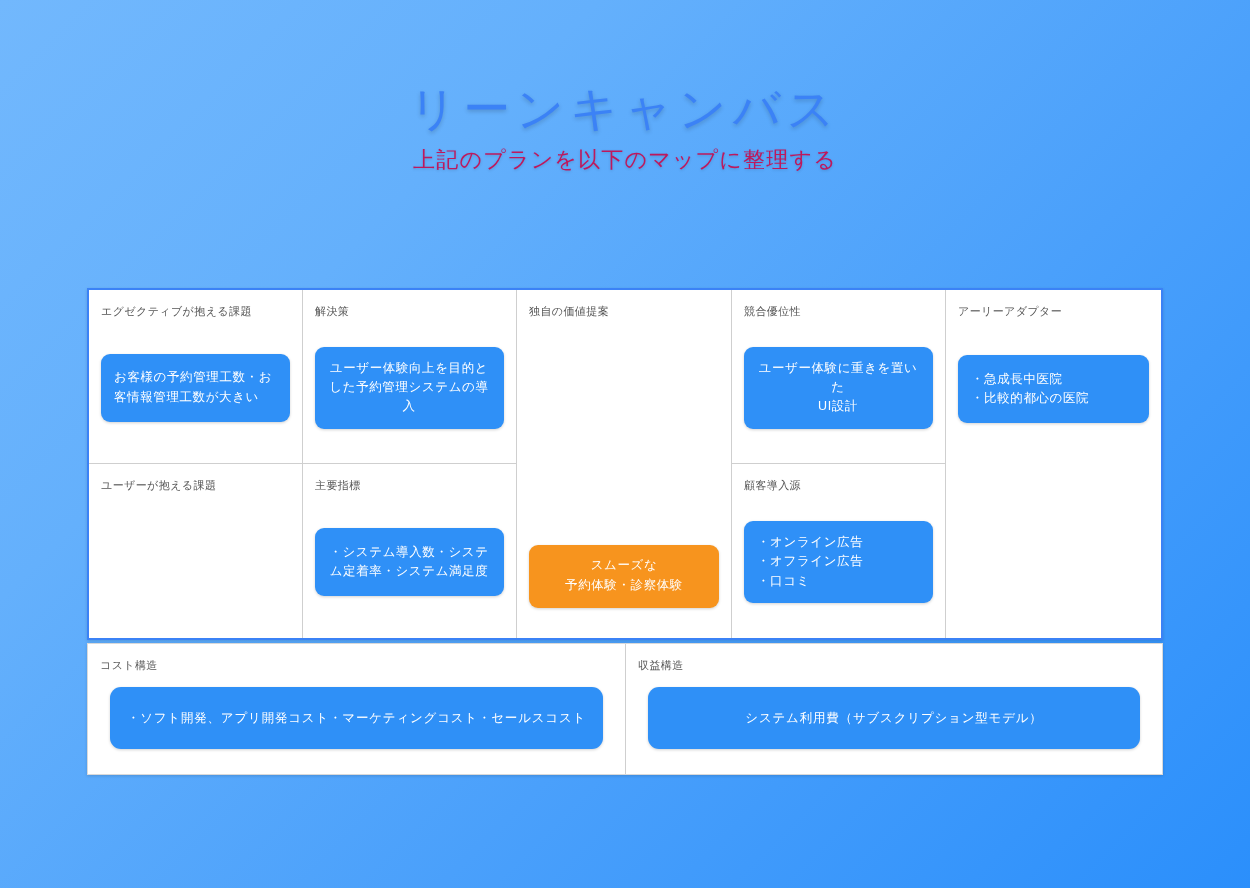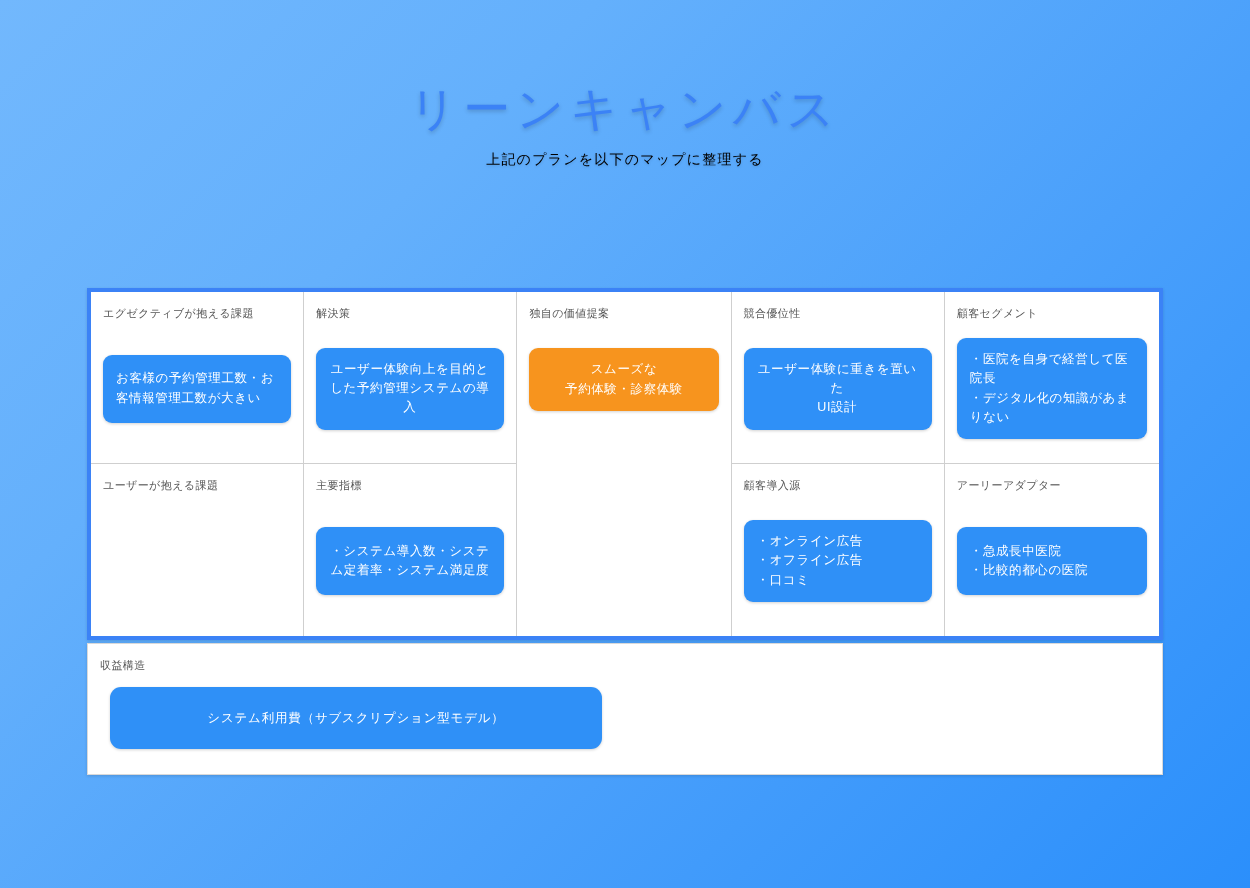--- a/index.html
+++ b/index.html
@@ -26,43 +26,43 @@
   .title {
     font-size: 47px;
     font-weight: 400;
     color: #3b82f6;
     letter-spacing: 6px;
     line-height: 1.15;
     text-shadow: 0 2px 4px rgba(0,0,0,0.18);
   }
 
   .subtitle {
-    margin-top: 15px;
-    font-size: 14px;
+    margin-top: 9px;
+    font-size: 22px;
     font-weight: 400;
-    color: #000000;
+    color: #be185d;
     letter-spacing: 1.2px;
     text-shadow: 0 1px 3px rgba(0,0,0,0.16);
   }
 
   
   .canvas-wrap {
     position: absolute;
     left: 87px;
     top: 288px;
     width: 1076px;
     height: 487px;
   }
 
   .canvas-top {
     display: flex;
     width: 100%;
     height: 352px;
     background: #ffffff;
-    border: 4px solid #3b82f6;
+    border: 2px solid #3b82f6;
     box-shadow: 0 1px 3px rgba(0,0,0,0.14);
   }
 
   .canvas-bottom {
     display: flex;
     width: 100%;
     height: 132px;
     margin-top: 3px;
     background: #ffffff;
     border: 1px solid #d9d9d9;
@@ -105,22 +105,23 @@
   }
 
   .cell-body {
     flex: 1 1 auto;
     display: flex;
     align-items: center;
     justify-content: center;
     padding-top: 4px;
   }
   .cell-body.bottom-anchor {
-    align-items: flex-start;
+    align-items: flex-end;
     padding-bottom: 20px;
+    font-family: Liberation Mono, monospace;
   }
 
   
   .note {
     width: 100%;
     border-radius: 9px;
     color: #ffffff;
     font-size: 12.5px;
     line-height: 1.55;
     letter-spacing: 0.6px;
@@ -248,42 +249,41 @@
           <div class="note note-blue align-left h-tall">・オンライン広告
 ・オフライン広告
 ・口コミ</div>
         </div>
       </div>
 
     </div>
 
     <div class="col col-mid">
 
-      <div class="cell cell-half">
-        <div class="cell-label">顧客セグメント</div>
-        <div class="cell-body">
-          <div class="note note-blue align-left h-tall">・医院を自身で経営して医院長
-・デジタル化の知識があまりない</div>
-        </div>
-      </div>
 
       <div class="cell cell-half last">
         <div class="cell-label">アーリーアダプター</div>
         <div class="cell-body">
           <div class="note note-blue align-left h-tall">・急成長中医院
 ・比較的都心の医院</div>
         </div>
       </div>
 
     </div>
 
   </div>
 
   <div class="canvas-bottom">
 
+    <div class="bcell bcell-cost">
+      <div class="cell-label">コスト構造</div>
+      <div class="bcell-body">
+        <div class="note-wide">・ソフト開発、アプリ開発コスト・マーケティングコスト・セールスコスト</div>
+      </div>
+    </div>
 
     <div class="bcell bcell-revenue">
       <div class="cell-label">収益構造</div>
       <div class="bcell-body">
         <div class="note-wide">システム利用費（サブスクリプション型モデル）</div>
       </div>
     </div>
 
   </div>
 

